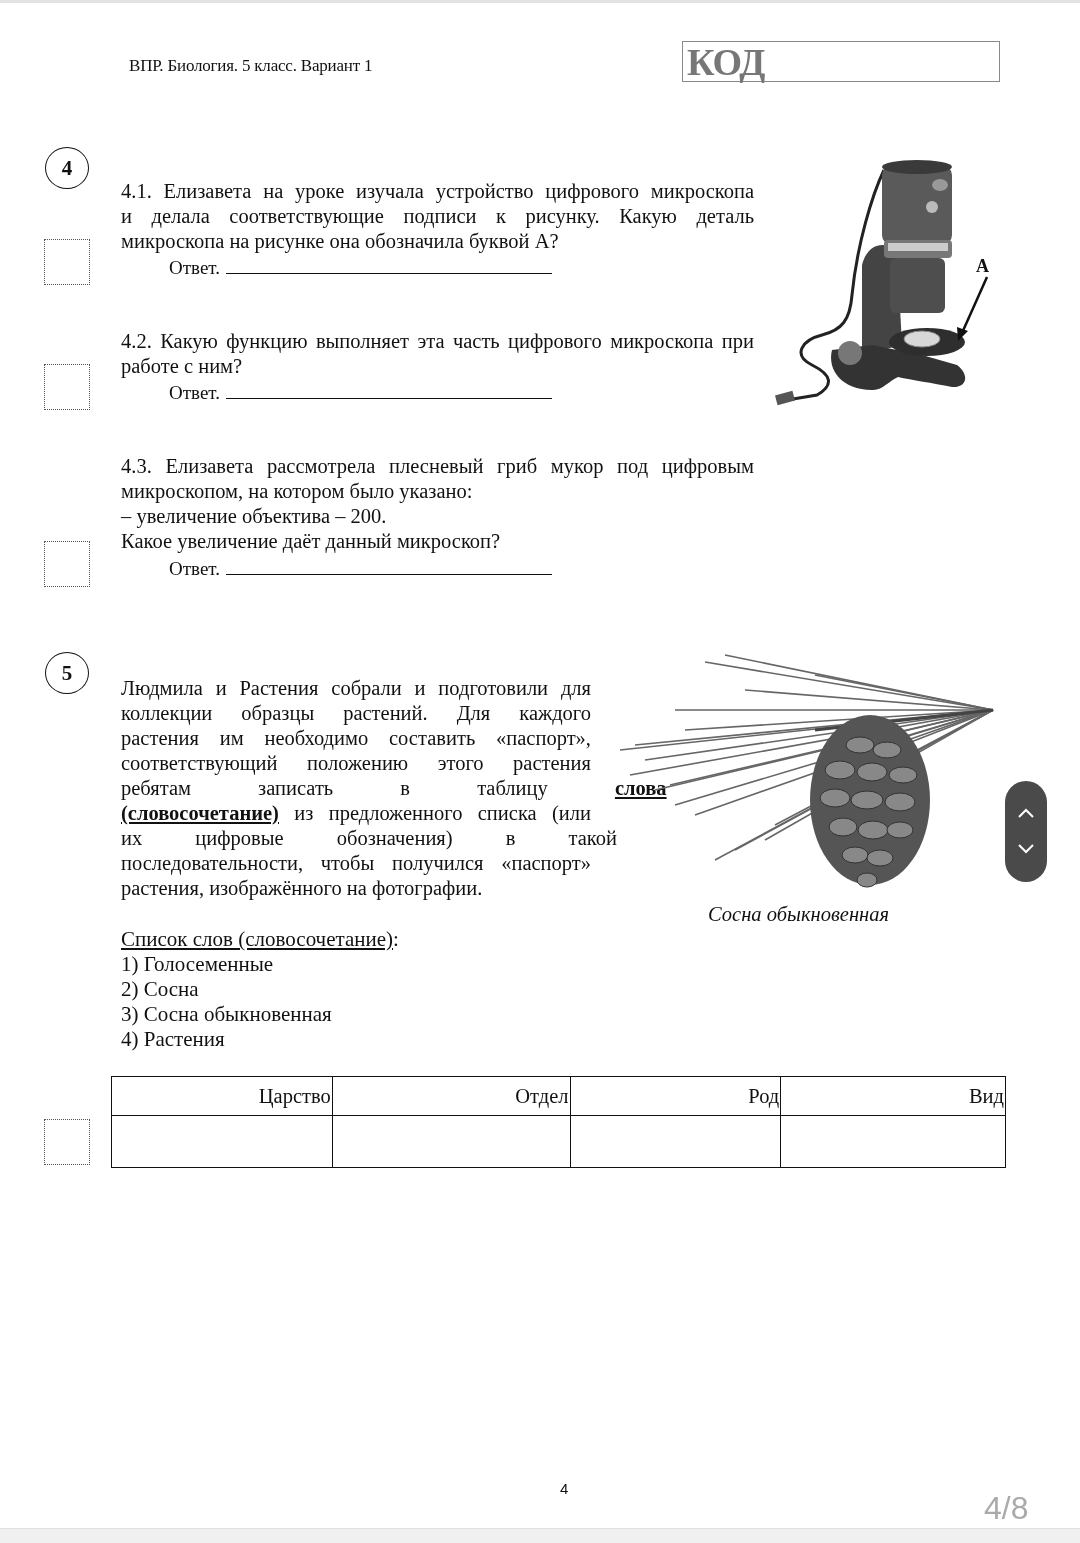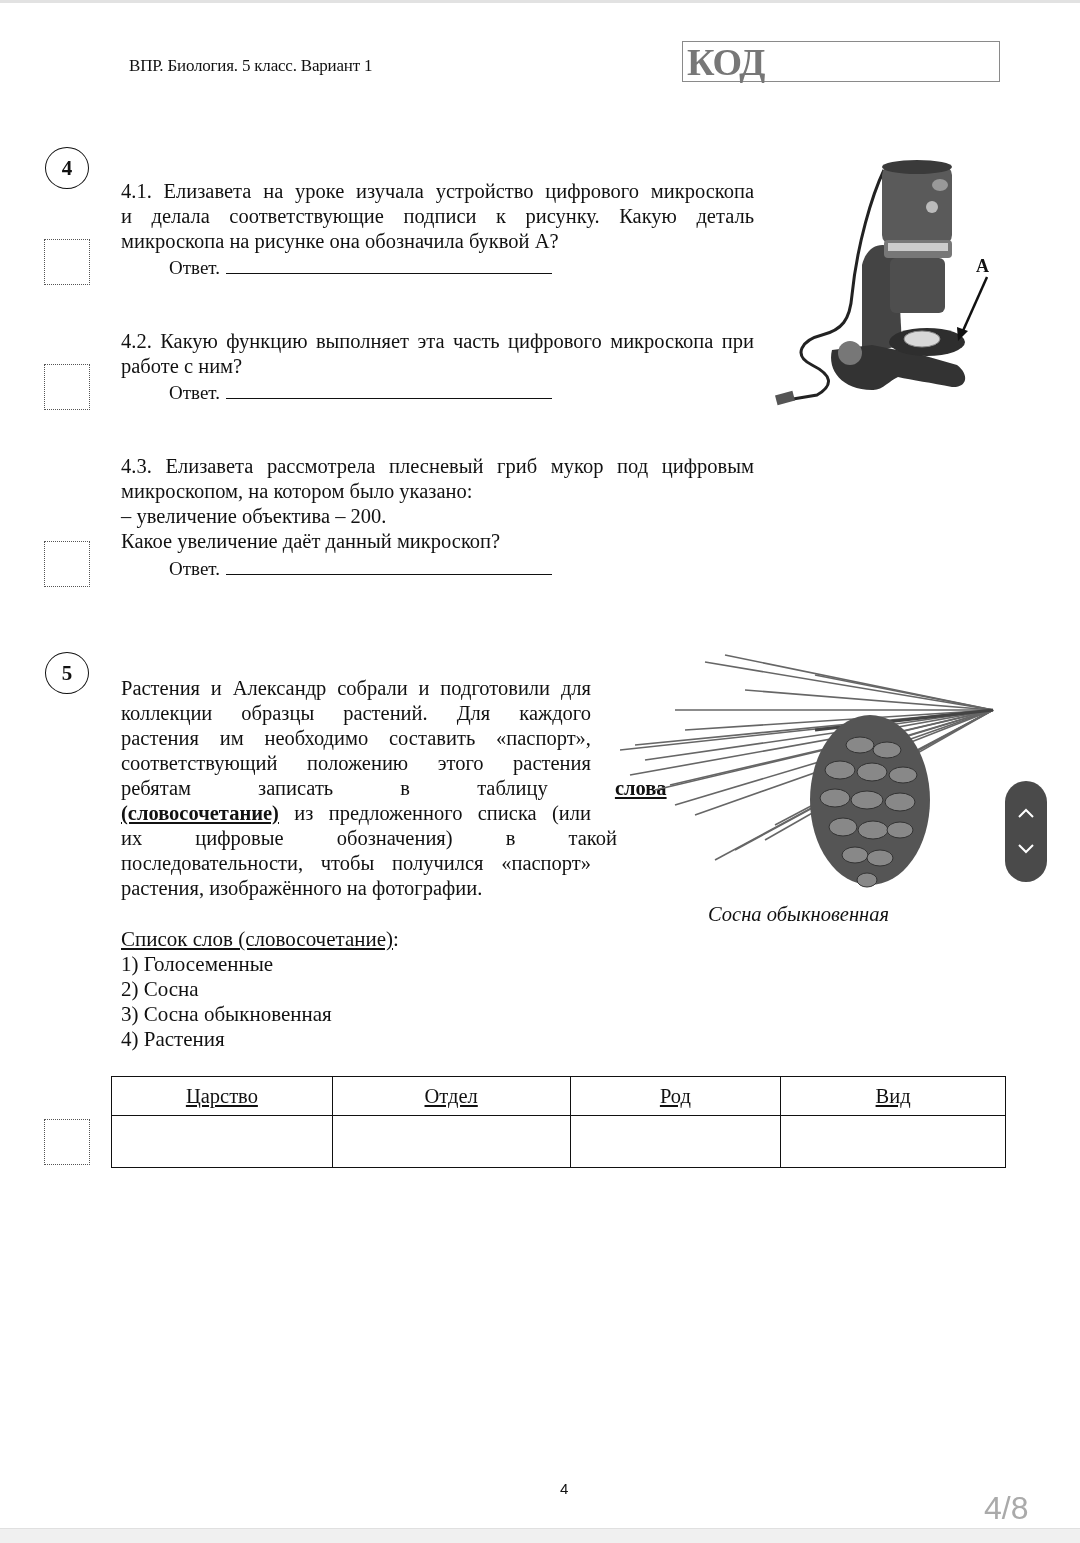--- a/index.html
+++ b/index.html
@@ -22,21 +22,21 @@
     .para .ln { display: block; text-align: justify; text-align-last: justify; white-space: nowrap; }
     .para .ln.last { text-align-last: left; }
     .answer { position: absolute; left: 121px; font-size: 19px; margin-left: 48px; }
     .answer .blank { display: inline-block; width: 326px; border-bottom: 1.3px solid #111; height: 18px; vertical-align: baseline; margin-left: 6px; }
 
     .list { position: absolute; left: 121px; top: 927px; font-size: 21px; line-height: 25px; }
     .list .u { text-decoration: underline; }
     .bu { font-weight: bold; text-decoration: underline; }
 
     table.taxo { position: absolute; left: 111px; top: 1076px; width: 895px; border-collapse: collapse; font-size: 20.5px; }
-    table.taxo th, table.taxo td { border: 1.3px solid #111; text-align: center; font-weight: normal; text-decoration: underline; }
+    table.taxo th, table.taxo td { border: 1.3px solid #111; text-align: right; font-weight: normal; }
     table.taxo th { height: 36px; }
     table.taxo td { height: 49px; }
 
     .caption { position: absolute; left: 708px; top: 903px; font-style: italic; font-size: 20.5px; }
 
     .page-num { position: absolute; left: 560px; top: 1480px; font-family: "Liberation Sans", sans-serif; font-size: 15px; color: #111; }
     .viewer-page { position: absolute; left: 984px; top: 1490px; font-family: "Liberation Sans", sans-serif; font-size: 32px; color: #aaa; font-weight: 300; }
 
     .scroll-ctl { position: absolute; left: 1005px; top: 781px; width: 42px; height: 101px; background: #4a4a4a; border-radius: 21px; }
     .scroll-ctl .btn { position: absolute; left: 0; width: 42px; height: 40px; display: flex; align-items: center; justify-content: center; cursor: pointer; }
@@ -109,21 +109,21 @@
   <ellipse cx="150" cy="184" rx="18" ry="8" fill="#d8d8d8" stroke="#888"></ellipse>
 
   <text x="204" y="117" font-family="Liberation Serif, serif" font-weight="bold" font-size="18" fill="#111">A</text>
   <line x1="215" y1="122" x2="190" y2="178" stroke="#111" stroke-width="2.5"></line>
   <polygon points="186,186 185,172 196,176" fill="#111"></polygon>
 </svg>
 
 <div class="task-num" style="left:45px;top:652px;">5</div>
 
 <div class="para" style="left:121px;top:652px;width:470px;">
-  <span class="ln">Растения и Александр собрали и подготовили для</span>
+  <span class="ln">Людмила и Растения собрали и подготовили для</span>
   <span class="ln">коллекции образцы растений. Для каждого</span>
   <span class="ln">растения им необходимо составить «паспорт»,</span>
   <span class="ln">соответствующий положению этого растения</span>
   <span class="ln" style="word-spacing:62px;"><span>ребятам записать в таблицу</span> <span class="bu">слова</span></span>
   <span class="ln"><span class="bu">(словосочетание)</span><span> из предложенного списка (или</span></span>
   <span class="ln" style="word-spacing:48px;">их цифровые обозначения) в такой</span>
   <span class="ln">последовательности, чтобы получился «паспорт»</span>
   <span class="ln last">растения, изображённого на фотографии.</span>
 </div>
 

